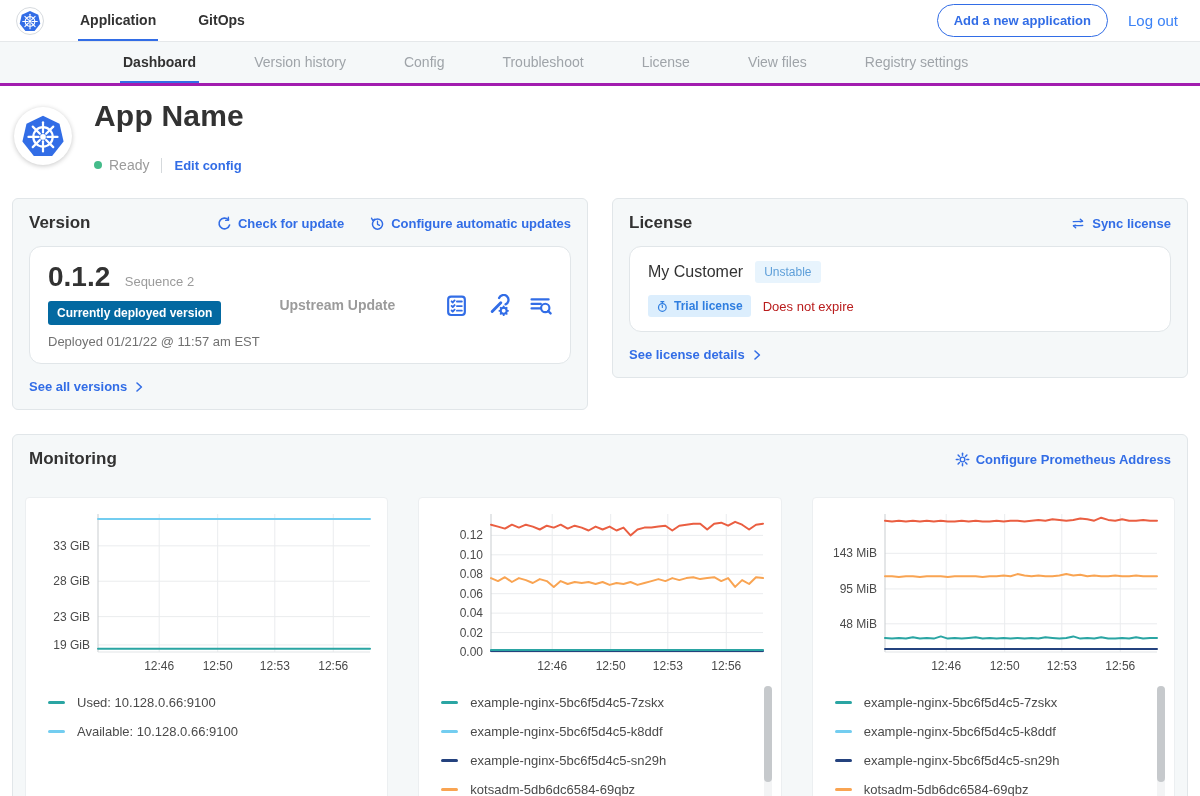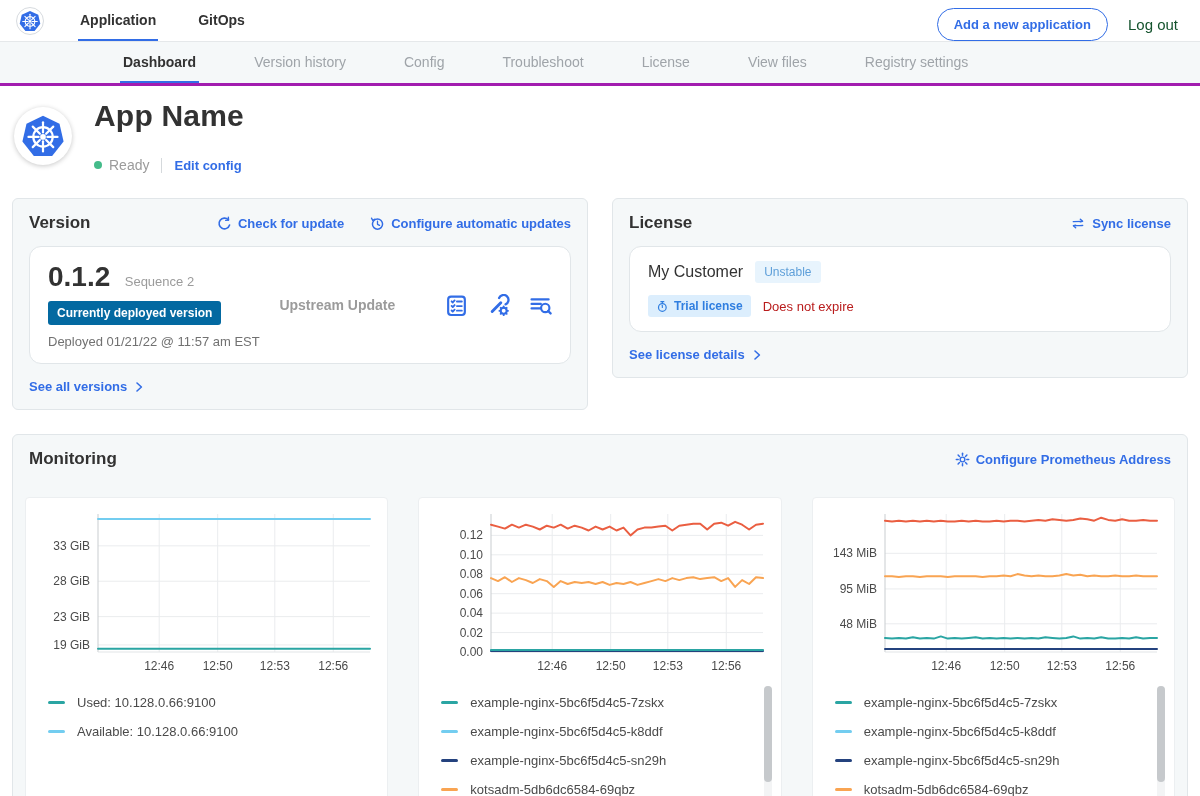--- a/index.html
+++ b/index.html
@@ -1,32 +1,32 @@
 <!DOCTYPE html>
 <html><head>
 <meta charset="utf-8">
 <style>
   * { box-sizing: border-box; margin: 0; padding: 0; }
   html,body { width:1200px; height:796px; overflow:hidden; background:#fff;
     font-family:"Liberation Sans", sans-serif; color:#323232; }
 
   
-  .navbar { height:42px; display:flex; justify-content:space-between; align-items:flex-end;
+  .navbar { height:42px; display:flex; justify-content:space-between; align-items:center;
     padding:0 22px 0 16px; border-bottom:1px solid #E5E8EA; background:#fff; }
   .nav-left { display:flex; align-items:center; height:100%; }
   .k8s-logo { width:28px; height:28px; border-radius:50%; border:1px solid #D7DBDF; background:#fff;
     display:flex; align-items:center; justify-content:center; margin-right:34px; cursor:pointer; }
   .nav-tabs { display:flex; height:100%; }
   .nav-tab { height:100%; display:flex; align-items:center; padding:0 2px; margin-right:38px;
     font-size:14px; font-weight:bold; color:#323232; border-bottom:2px solid transparent; cursor:pointer; }
   .nav-tab.active { border-bottom-color:#326DE6; }
   .nav-right { display:flex; align-items:center; gap:20px; }
   .add-app-btn { border:1px solid #326DE6; color:#326DE6; background:#fff; border-radius:17px;
     padding:8px 16px; font-size:13px; font-weight:bold; cursor:pointer; font-family:inherit; }
-  .logout { font-size:15px; color:#14532d; cursor:pointer; }
+  .logout { font-size:15px; color:#3b82f6; cursor:pointer; }
 
   
   .subnav { height:44px; background:#F5F8F9; border-bottom:3px solid #a21caf;
     display:flex; align-items:stretch; padding-left:120px; }
   .subnav-tab { display:flex; align-items:center; padding:0 3px; margin-right:52px;
     font-size:14px; color:#9FA4A9; border-bottom:2px solid transparent; cursor:pointer; }
   .subnav-tab.active { color:#323232; font-weight:bold; border-bottom-color:#326DE6; }
 
   
   .app-header { display:flex; align-items:center; gap:22px; padding:13px 0 15px 14px; }

